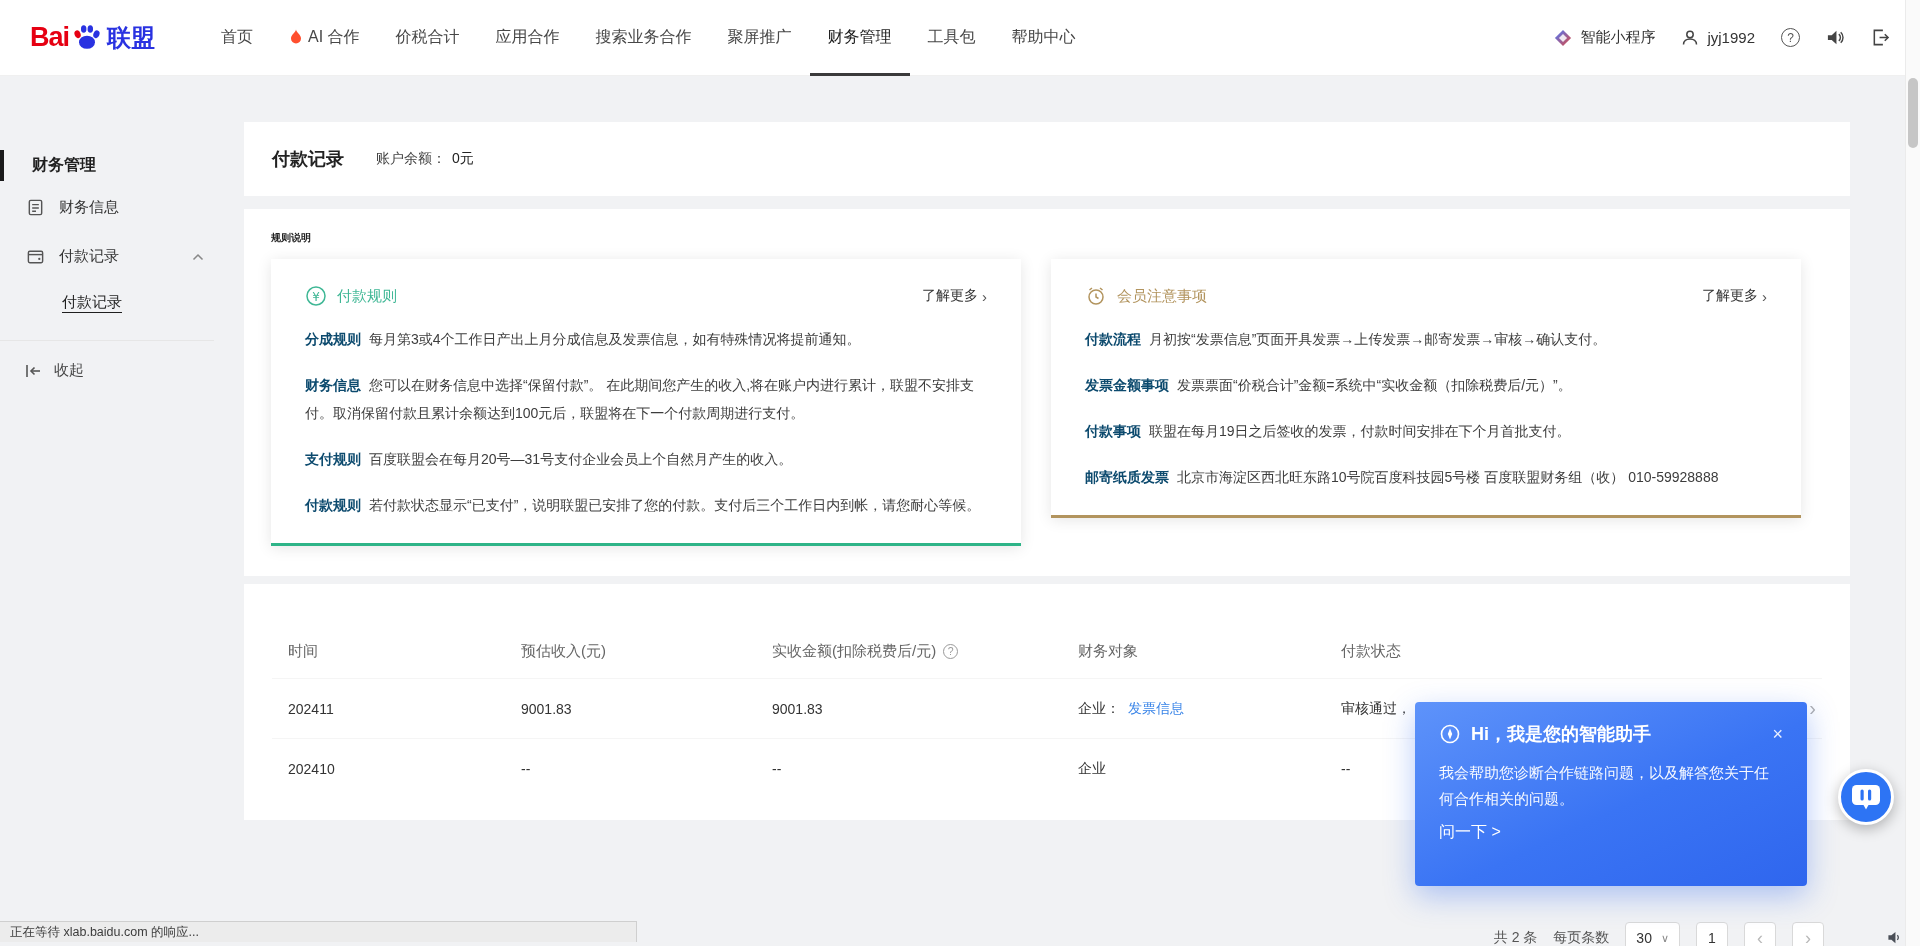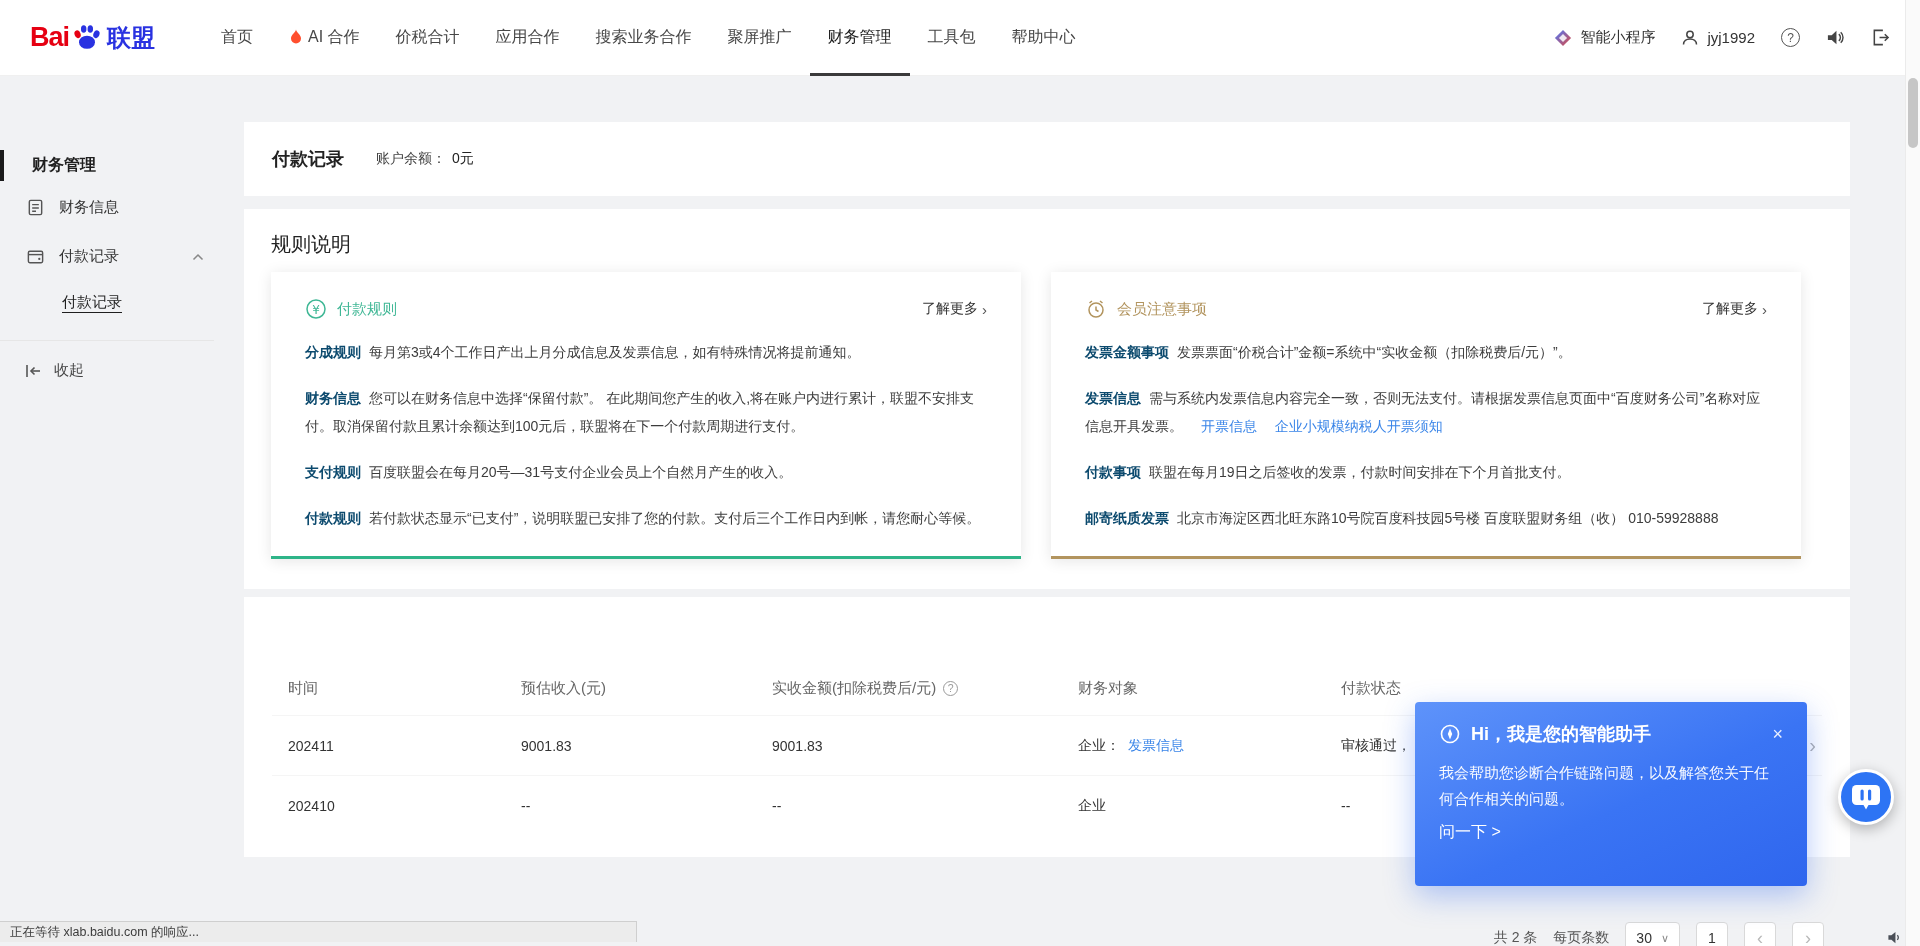--- a/index.html
+++ b/index.html
@@ -51,39 +51,39 @@
   .side-divider { border:none; border-top:1px solid #e6e6e6; width:214px; margin-top:14px; }
   .side-collapse { margin-top:20px; display:flex; align-items:center; gap:12px; padding-left:24px; font-size:15px; color:#444; cursor:pointer; }
   
   .main { position:absolute; left:244px; top:122px; width:1606px; }
   .panel { background:#fff; }
   .head-panel { height:74px; display:flex; align-items:center; padding:0 28px; }
   .page-title { font-size:18px; font-weight:bold; color:#222; }
   .balance { margin-left:32px; font-size:14px; color:#444; display:flex; align-items:flex-start; }
   .balance .val { color:#222; margin-left:6px; }
   .rules-panel { margin-top:13px; padding:22px 27px 30px; }
-  .rules-heading { font-size:20px; font-weight:normal; color:#222; margin-bottom:14px; }
+  .rules-heading { font-size:10px; font-weight:bold; color:#222; margin-bottom:14px; }
   .cards { display:flex; gap:30px; align-items:flex-start; }
   .rule-card {
     width:750px; background:#fff; padding:26px 34px 24px;
     box-shadow:0 2px 14px rgba(0,0,0,.1); border-bottom:3px solid transparent;
   }
   .rule-card.green { border-bottom-color:#2eb488; }
   .rule-card.gold { border-bottom-color:#b2945e; }
   .card-head { display:flex; align-items:center; gap:10px; margin-bottom:8px; }
   .card-title { font-size:15px; font-weight:500; }
   .rule-card.green .card-title { color:#3fb795; }
   .rule-card.gold .card-title { color:#b2945e; }
   .more-link { margin-left:auto; font-size:14px; color:#333; cursor:pointer; display:flex; align-items:center; gap:4px; }
   .more-link .mchev { font-size:15px; color:#555; }
   .rule-card p { margin-top:18px; font-size:14px; line-height:28px; color:#3c3c3c; }
   .rule-card p b { color:#0c4a6e; margin-right:8px; }
   .inline-link { color:#3a85e8; text-decoration:none; margin-left:14px; cursor:pointer; }
   
-  .table-panel { margin-top:8px; padding:64px 28px 22px; position:relative; }
+  .table-panel { margin-top:8px; padding:40px 28px 22px; position:relative; }
   .trow {
     display:grid; grid-template-columns:233px 251px 306px 263px 1fr;
     align-items:center; padding-left:16px;
   }
   .trow.thead { height:54px; font-size:15px; color:#666; }
   .trow.data { height:60px; font-size:14px; color:#333; border-top:1px solid #f5f5f5; }
   .cell { display:flex; align-items:center; }
   .info-badge {
     width:15px; height:15px; border:1px solid #9a9a9a; border-radius:50%;
     font-size:10.5px; color:#9a9a9a; display:inline-flex; align-items:center; justify-content:center;
@@ -321,26 +321,22 @@
                 <path d="M11 8.5V12l2.5 1.5"></path>
                 <path d="M4.5 5L7 3M17.5 5L15 3"></path>
               </svg>
           </span>
           <span class="card-title">会员注意事项</span>
           <a class="more-link">
             <span>了解更多</span>
             <span class="mchev">›</span>
           </a>
         </div>
+        <p><b>付款流程</b><span>月初按“发票信息”页面开具发票→上传发票→邮寄发票→审核→确认支付。</span></p>
         <p><b>发票金额事项</b><span>发票票面“价税合计”金额=系统中“实收金额（扣除税费后/元）”。</span></p>
-        <p>
-          <b>发票信息</b><span>需与系统内发票信息内容完全一致，否则无法支付。请根据发票信息页面中“百度财务公司”名称对应信息开具发票。</span>
-          <a class="inline-link">开票信息</a>
-          <a class="inline-link">企业小规模纳税人开票须知</a>
-        </p>
         <p><b>付款事项</b><span>联盟在每月19日之后签收的发票，付款时间安排在下个月首批支付。</span></p>
         <p><b>邮寄纸质发票</b><span>北京市海淀区西北旺东路10号院百度科技园5号楼 百度联盟财务组（收） 010-59928888</span></p>
       </article>
 
     </div>
   </section>
 
   <section class="panel table-panel">
     <div class="trow thead">
       <div class="cell">

